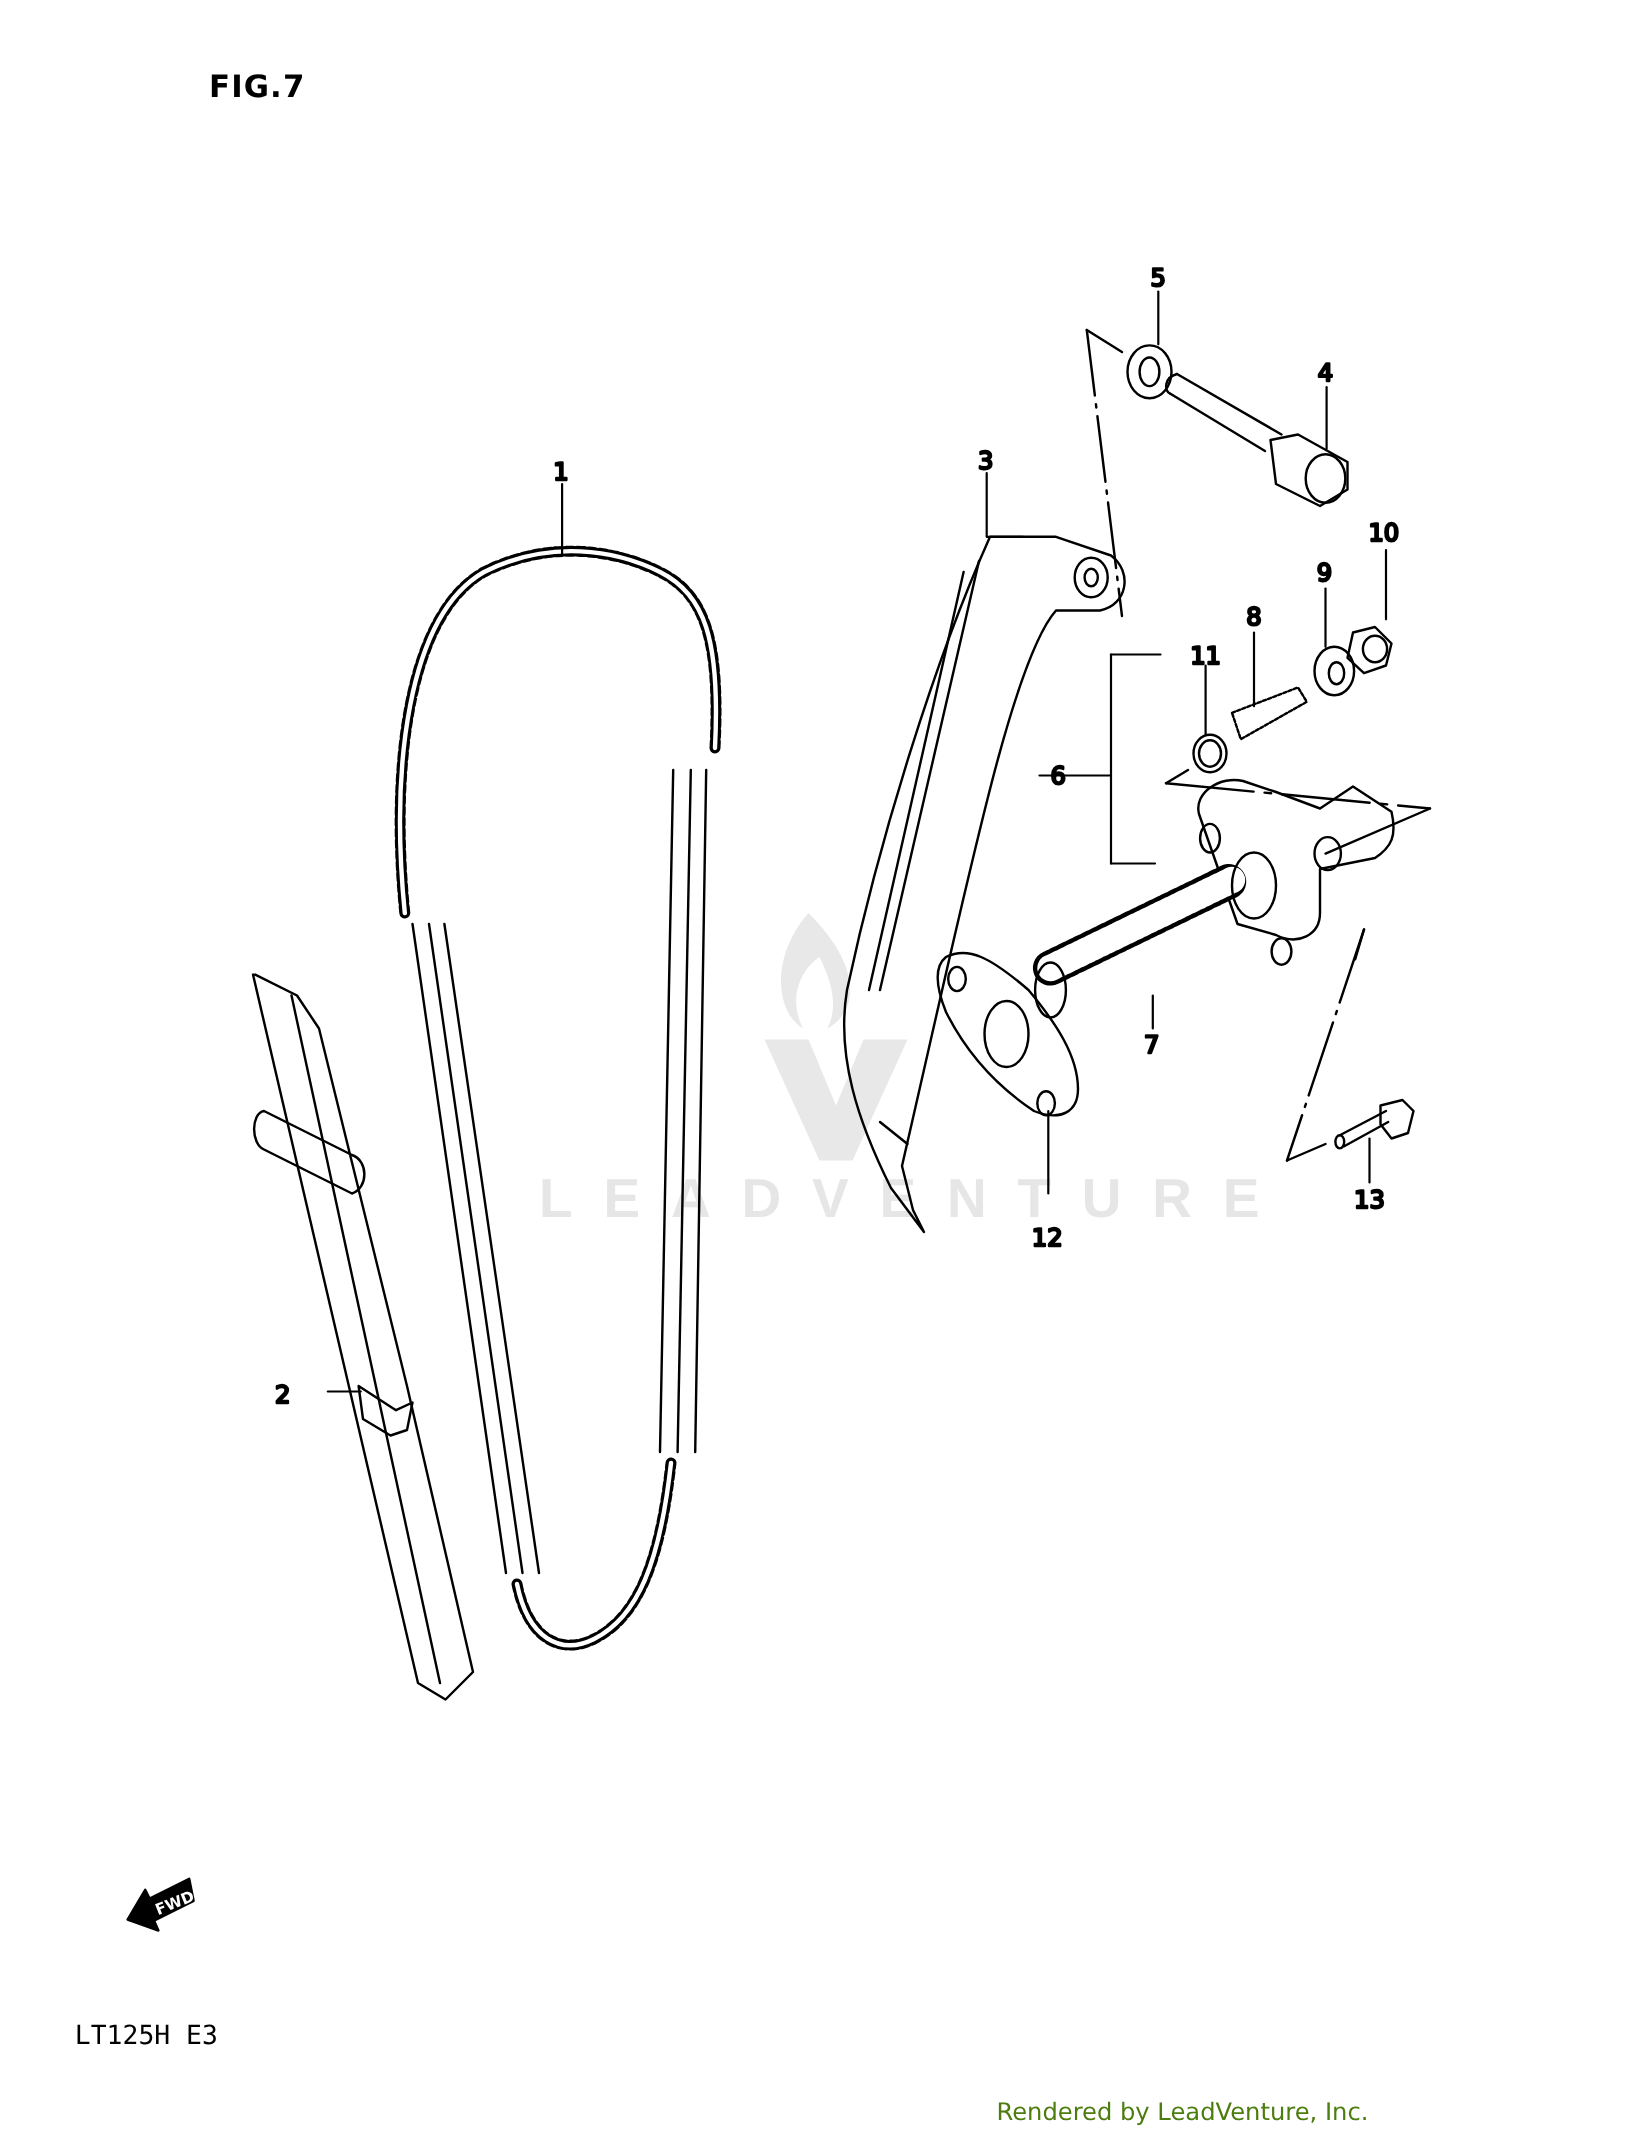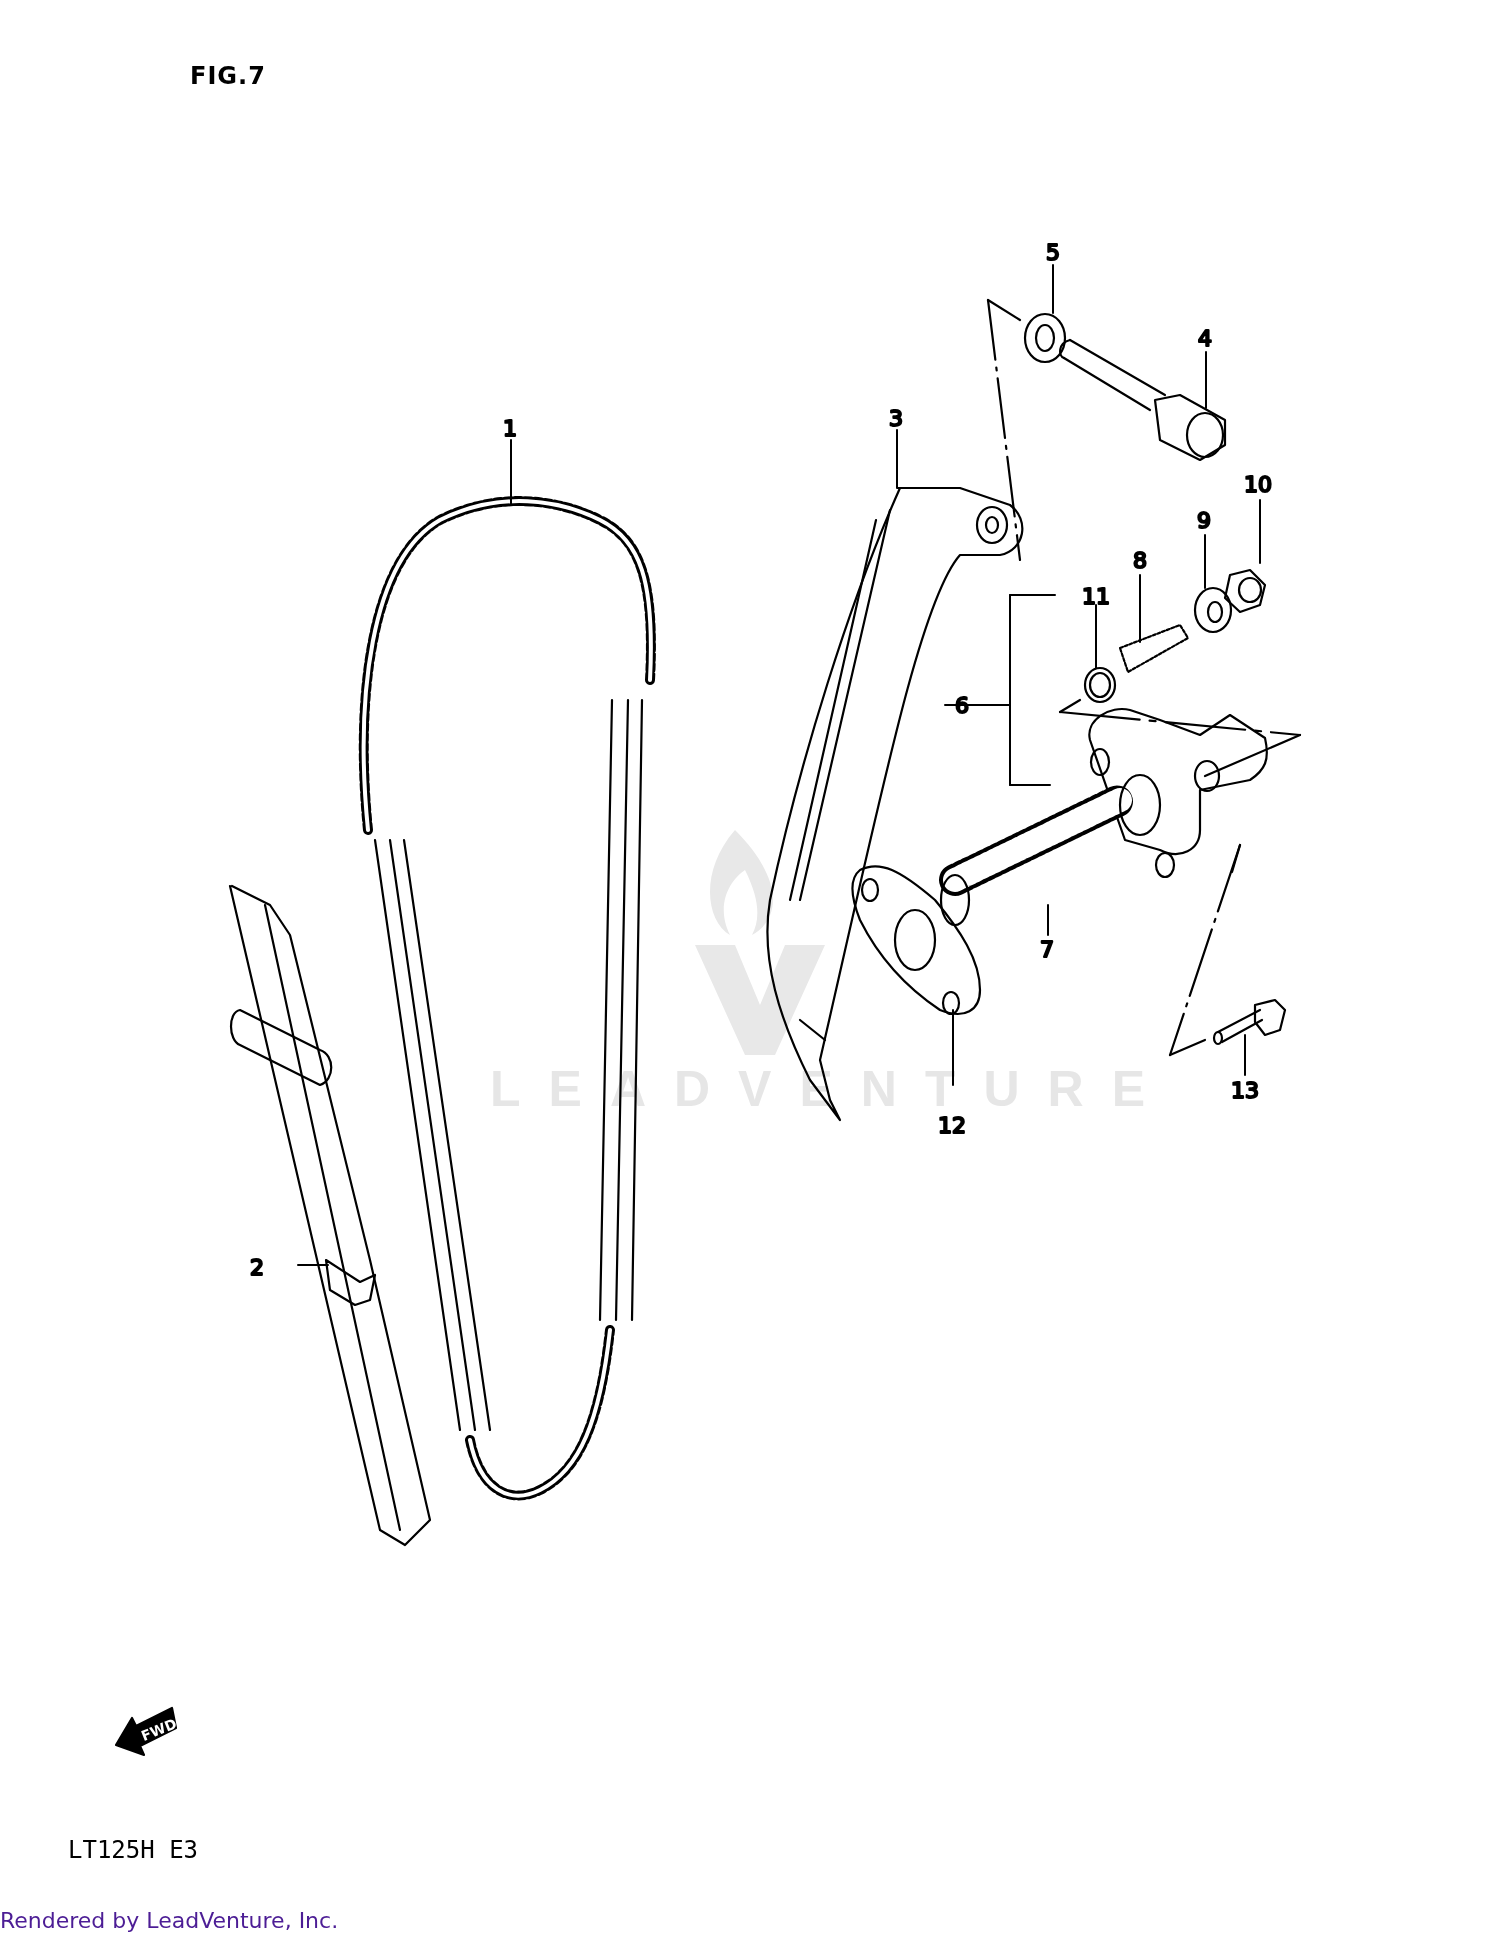--- a/index.html
+++ b/index.html
@@ -1,19 +1,19 @@
 <!DOCTYPE html>
 <html><head>
 <meta charset="utf-8">
 <style>
   html, body { margin:0; padding:0; background:#ffffff; }
   body { width:1500px; height:1941px; position:relative; overflow:hidden; font-family:"DejaVu Sans", sans-serif; color:#000; }
-  .fig-title { position:absolute; left:190px; top:62px; font-family:"DejaVu Sans", sans-serif; font-weight:bold; font-size:24px; letter-spacing:1px; }
+  .fig-title { position:absolute; left:190px; top:62px; font-family:"DejaVu Sans", sans-serif; font-weight:bold; font-size:28px; letter-spacing:1px; }
   .model { position:absolute; left:68px; top:1836px; font-family:"DejaVu Sans Mono", monospace; font-size:24px; }
-  .footer { position:absolute; left:0; width:1244px; top:1908px; text-align:left; font-family:"DejaVu Sans", sans-serif; font-size:22px; color:#4c1d95; }
+  .footer { position:absolute; left:0; width:1244px; top:1908px; text-align:right; font-family:"DejaVu Sans", sans-serif; font-size:22px; color:#4d7c0f; }
   .watermark { position:absolute; left:490px; top:1060px; width:520px; text-align:center; font-family:"Liberation Sans", sans-serif; font-size:50px; letter-spacing:28px; color:#e6e6e6; font-weight:bold; }
   svg.diagram { position:absolute; left:0; top:0; }
   .callout { font-family:"DejaVu Sans", sans-serif; font-size:22px; fill:#000; }
 </style>
 </head>
 <body>
 
 <div class="fig-title">FIG.7</div>
 
 <div class="watermark">LEADVENTURE</div>

